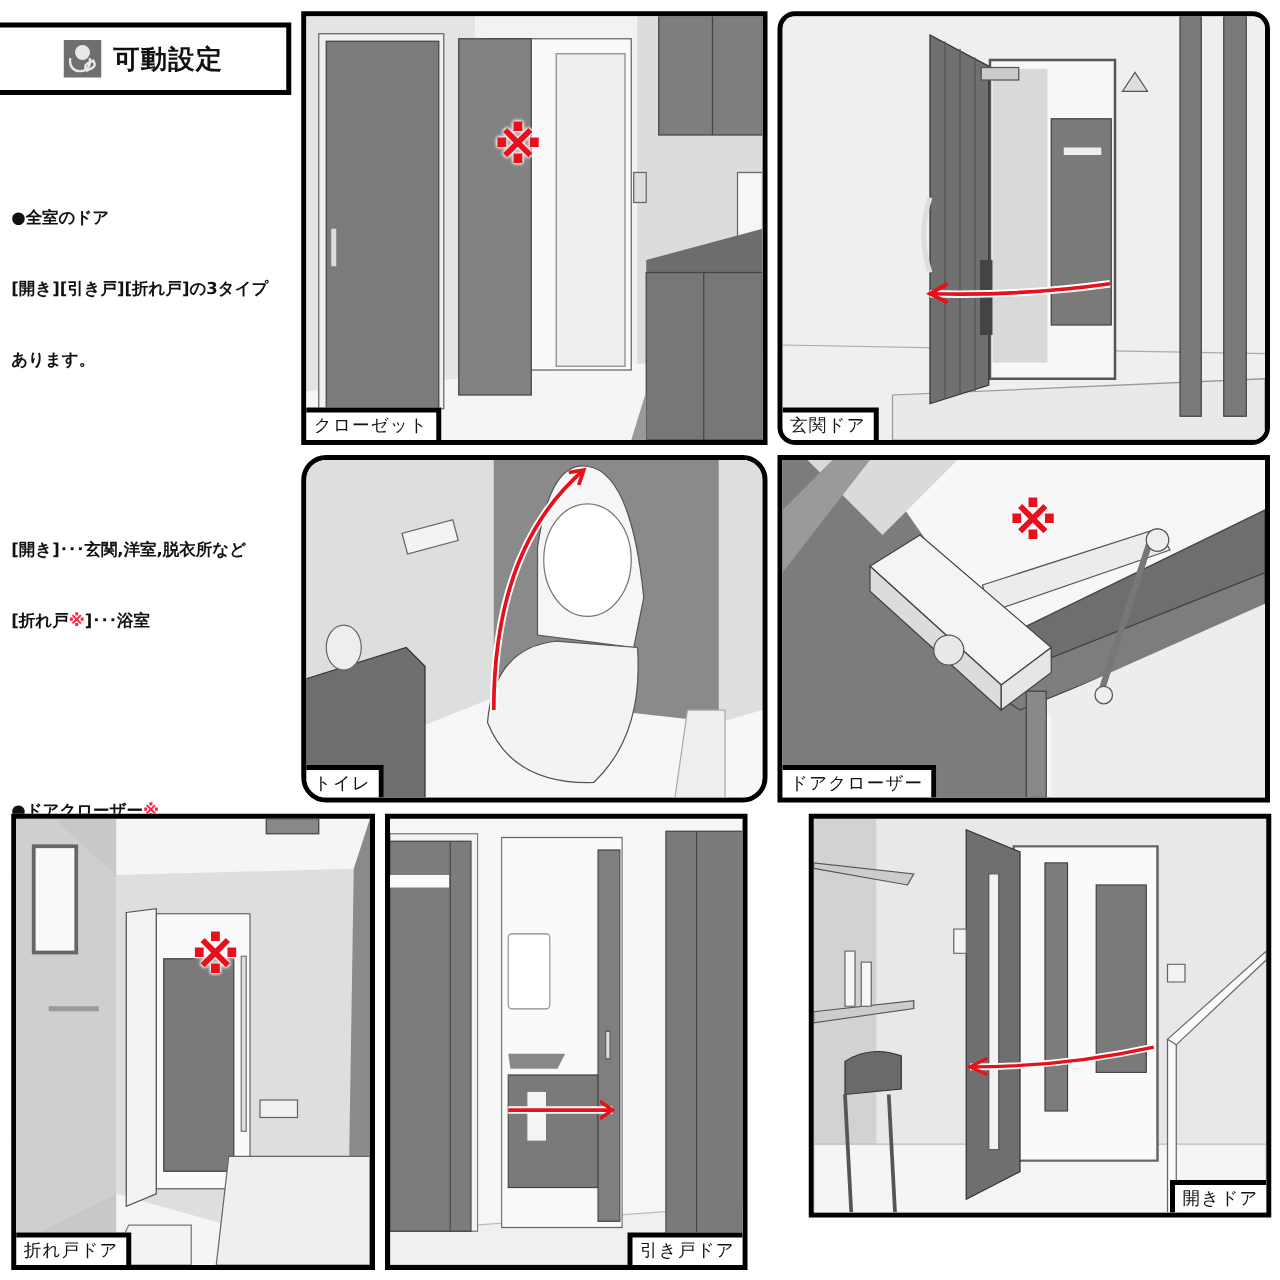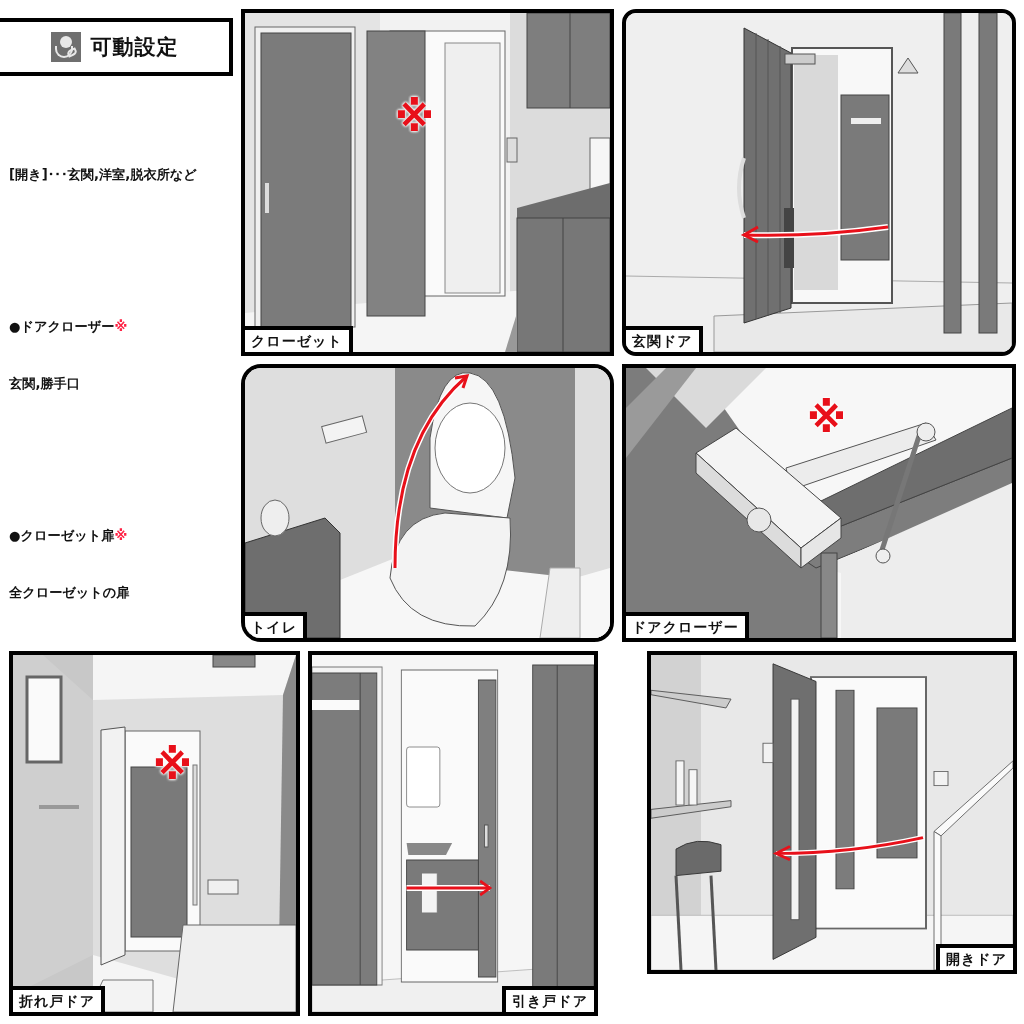--- a/index.html
+++ b/index.html
@@ -27,21 +27,21 @@
   }
   .desc .block { margin-bottom: 19px; }
   .desc .line { display: block; white-space: nowrap; }
   .desc .mark { color: #f24; font-weight: bold; }
 
   
   .panel {
     position: absolute; border: 4px solid #000; overflow: hidden; background: #f4f4f4;
   }
   .panel-label {
-    position: absolute; background: #fff; border: 4px solid #000; font-size: 14px; font-weight: bold;
+    position: absolute; background: #fff; border: 4px solid #000; font-size: 14px; font-weight: normal;
     padding: 2px 6px; line-height: 18px; white-space: nowrap; letter-spacing: 1px; z-index: 5;
   }
   .panel-label.bl { left: -4px; bottom: -4px; }
   .panel-label.br { right: -4px; bottom: -4px; }
 
   .kome {
     position: absolute; color: #e8101a; font-size: 40px; font-weight: bold; line-height: 1;
     text-shadow: 0 0 3px #fff, 0 0 3px #fff, 0 0 3px #fff; z-index: 4;
   }
   svg.scene { position: absolute; left: 0; top: 0; width: 100%; height: 100%; }
@@ -53,21 +53,27 @@
   <div class="title-icon">
     <div class="head"></div>
       <div class="hand"></div>
       <div class="leaf"></div>
   </div>
   <span class="title-text">可動設定</span>
 </div>
 
 <div class="desc">
   <div class="block">
+    <span class="line">●全室のドア</span>
+    <span class="line">[開き][引き戸][折れ戸]の3タイプ</span>
+    <span class="line">あります。</span>
+  </div>
+  <div class="block">
     <span class="line">[開き]･･･玄関,洋室,脱衣所など</span>
+    <span class="line"><span>[折れ戸</span><span class="mark">※</span><span>]･･･浴室</span></span>
   </div>
   <div class="block">
     <span class="line"><span>●ドアクローザー</span><span class="mark">※</span></span>
     <span class="line">玄関,勝手口</span>
   </div>
   <div class="block">
     <span class="line"><span>●クローゼット扉</span><span class="mark">※</span></span>
     <span class="line">全クローゼットの扉</span>
   </div>
   

